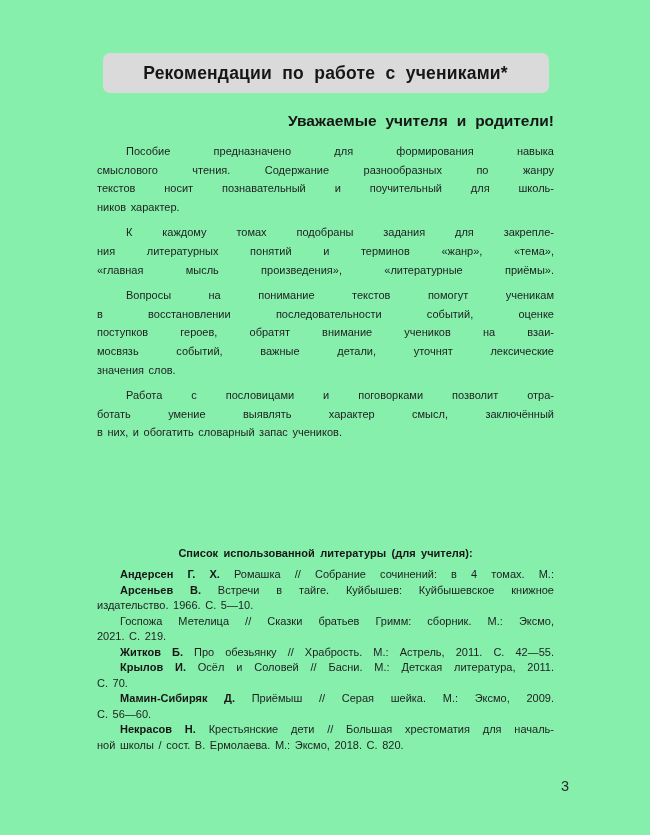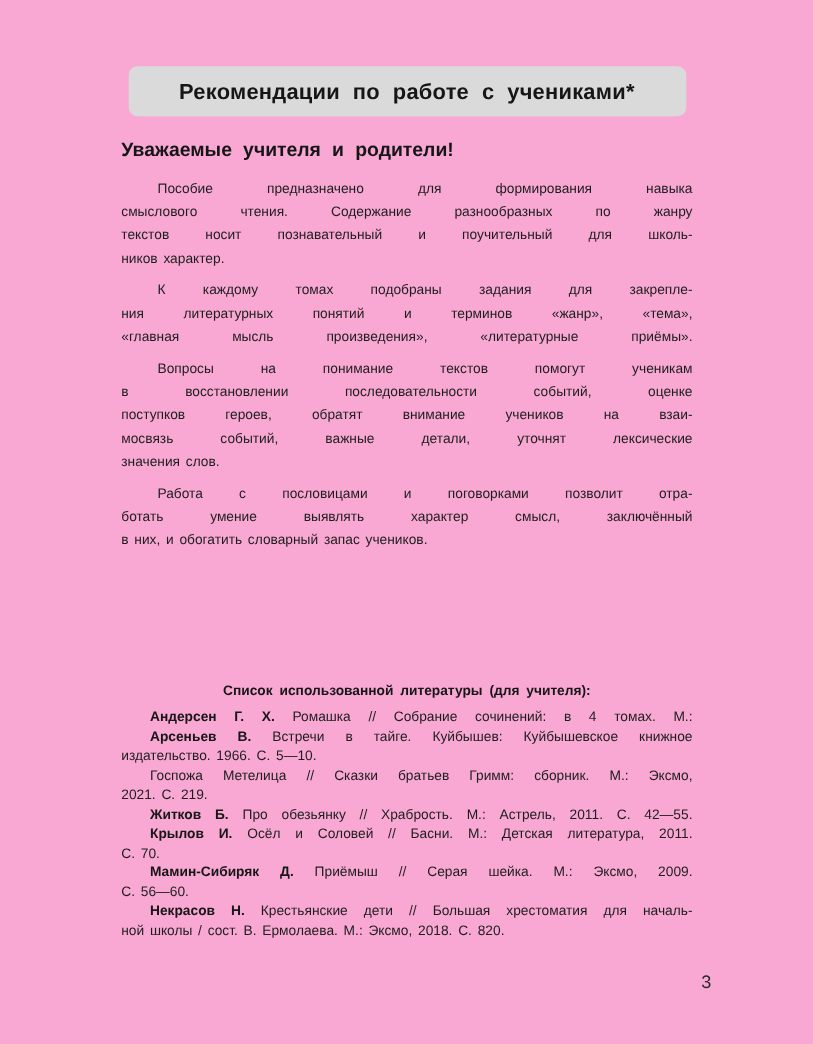--- a/index.html
+++ b/index.html
@@ -1,21 +1,21 @@
 <!DOCTYPE html>
 <html lang="ru"><head>
 <meta charset="utf-8">
 <style>
   * { box-sizing: border-box; margin: 0; padding: 0; }
   html, body { background: #ffffff; }
   .page {
     position: relative;
     width: 650px;
     height: 835px;
-    background: #f9a8d4;
+    background: #86efac;
     font-family: "Liberation Sans", sans-serif;
     color: #1e1e1e;
     overflow: hidden;
   }
   .content {
     position: absolute;
     left: 97px;
     top: 0;
     width: 457px;
   }
@@ -32,21 +32,21 @@
   .title-text {
     font-weight: 700;
     font-size: 17.5px;
     letter-spacing: 0.2px;
     word-spacing: 0.30em;
     color: #161616;
     white-space: nowrap;
   }
   .greeting {
     margin-top: 18px;
-    text-align: left;
+    text-align: right;
     font-weight: 700;
     font-size: 15.5px;
     line-height: 19px;
     word-spacing: 0.30em;
     color: #161616;
   }
   .body-block { font-size: 11px; line-height: 18.6px; }
   .para { margin-top: 7px; word-spacing: 0.14em; }
   .para.first { margin-top: 12px; }
   .jl { text-align: justify; text-align-last: justify; }

